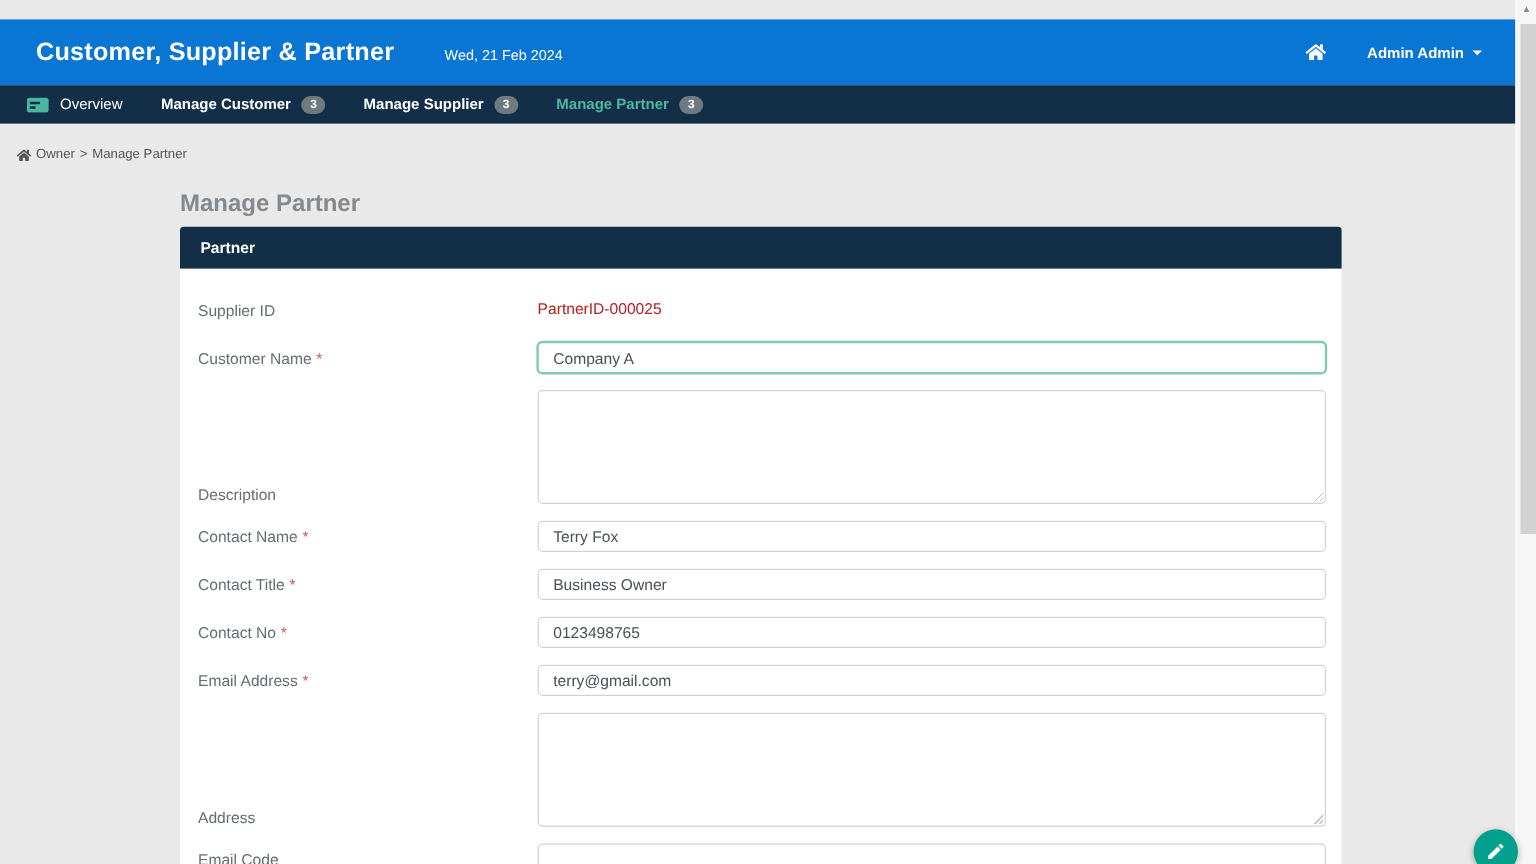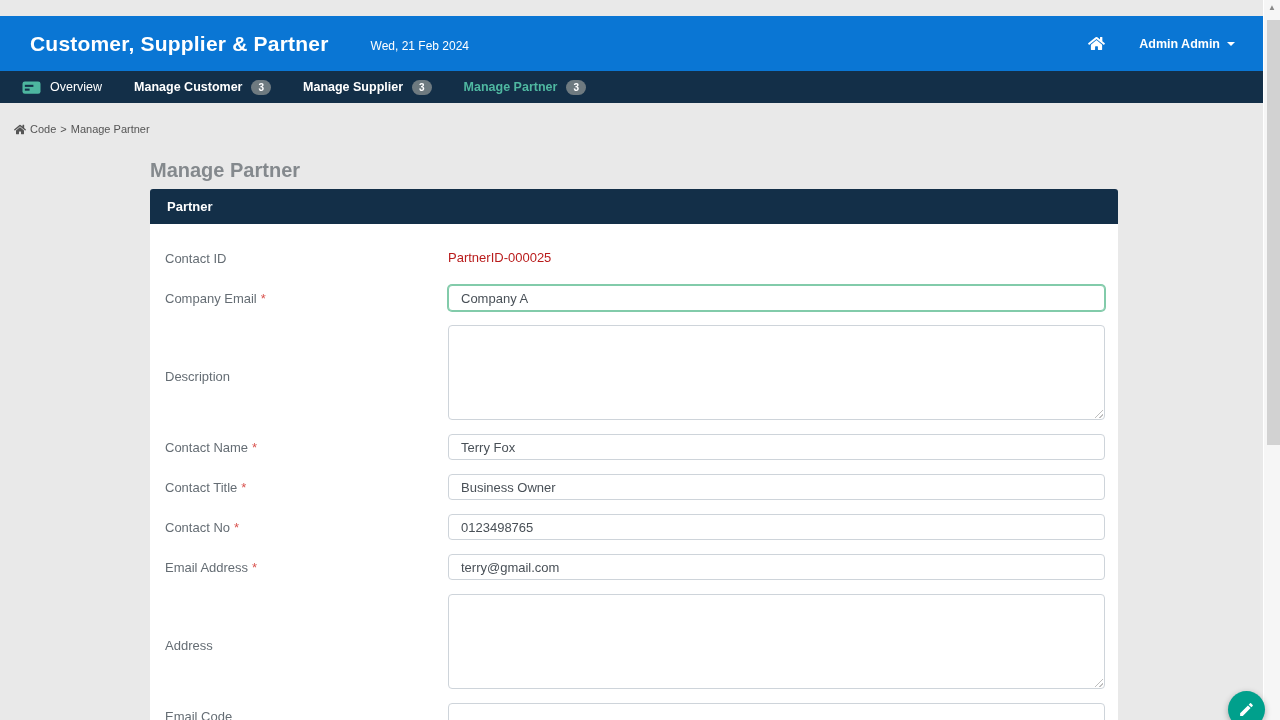--- a/index.html
+++ b/index.html
@@ -51,21 +51,21 @@
   .page-title { margin-top:24px; font-size:20px; font-weight:700; color:#84898d; }
   .panel { margin-top:7px; width:968px; }
   .panel-header {
     background:var(--navy,#132f48); color:#fff; height:35px; line-height:35px;
     padding-left:17px; font-size:13px; font-weight:700; border-radius:3px 3px 0 0;
   }
   .panel-body { background:#fff; padding:21px 13px 40px 15px; min-height:560px; }
 
   .form-row { display:flex; margin-bottom:14px; }
   .form-row .lbl-col { width:283px; display:flex; align-items:center; font-size:13px; color:#656d74; }
-  .form-row.top .lbl-col { align-items:center; padding-top:8px; }
+  .form-row.top .lbl-col { align-items:flex-end; padding-top:8px; }
   .form-row .ctl-col { flex:1; position:relative; }
   .req { color:#d9534f; margin-left:4px; }
 
   .form-control {
     width:100%; height:26px; border:1px solid #ced4da; border-radius:4px;
     padding:0 12px; font-size:13px; color:#495057; font-family:"Liberation Sans",sans-serif;
     background:#fff; outline:none; display:block;
   }
   textarea.form-control { height:95px; padding:6px 12px; resize:none; }
   .form-control.focused {
@@ -139,41 +139,41 @@
       <span class="badge">3</span>
     </div>
   </div>
 
   <div class="breadcrumb">
     <span class="bc-home-icon">
       <svg viewBox="0 0 576 512">
           <path d="M280.37 148.26L96 300.11V464a16 16 0 0 0 16 16l112.06-.29a16 16 0 0 0 15.92-16V368a16 16 0 0 1 16-16h64a16 16 0 0 1 16 16v95.64a16 16 0 0 0 16 16.05L464 480a16 16 0 0 0 16-16V300L295.67 148.26a12.19 12.19 0 0 0-15.3 0zM571.6 251.47L488 182.56V44.05a12 12 0 0 0-12-12h-56a12 12 0 0 0-12 12v72.61L318.47 43a48 48 0 0 0-61 0L4.34 251.47a12 12 0 0 0-1.6 16.9l25.5 31A12 12 0 0 0 45.15 301l235.22-193.74a12.19 12.19 0 0 1 15.3 0L530.9 301a12 12 0 0 0 16.9-1.6l25.5-31a12 12 0 0 0-1.7-16.93z"></path>
         </svg>
     </span>
-    <a>Code</a>
+    <a>Owner</a>
     <span class="bc-sep">&gt;</span>
     <span>Manage Partner</span>
   </div>
 
   <div class="main">
     <div class="page-title">Manage Partner</div>
     <div class="panel">
       <div class="panel-header">Partner</div>
       <div class="panel-body">
           <div class="form-row">
             <div class="lbl-col">
-              <span>Contact ID</span>
+              <span>Supplier ID</span>
             </div>
             <div class="ctl-col">
               <div class="static-value">PartnerID-000025</div>
             </div>
           </div>
           <div class="form-row">
             <div class="lbl-col">
-              <span>Company Email</span>
+              <span>Customer Name</span>
               <span class="req">*</span>
             </div>
             <div class="ctl-col">
               <input type="text" class="form-control focused" value="Company A" style="">
             </div>
           </div>
           <div class="form-row top">
             <div class="lbl-col">
               <span>Description</span>
             </div>

